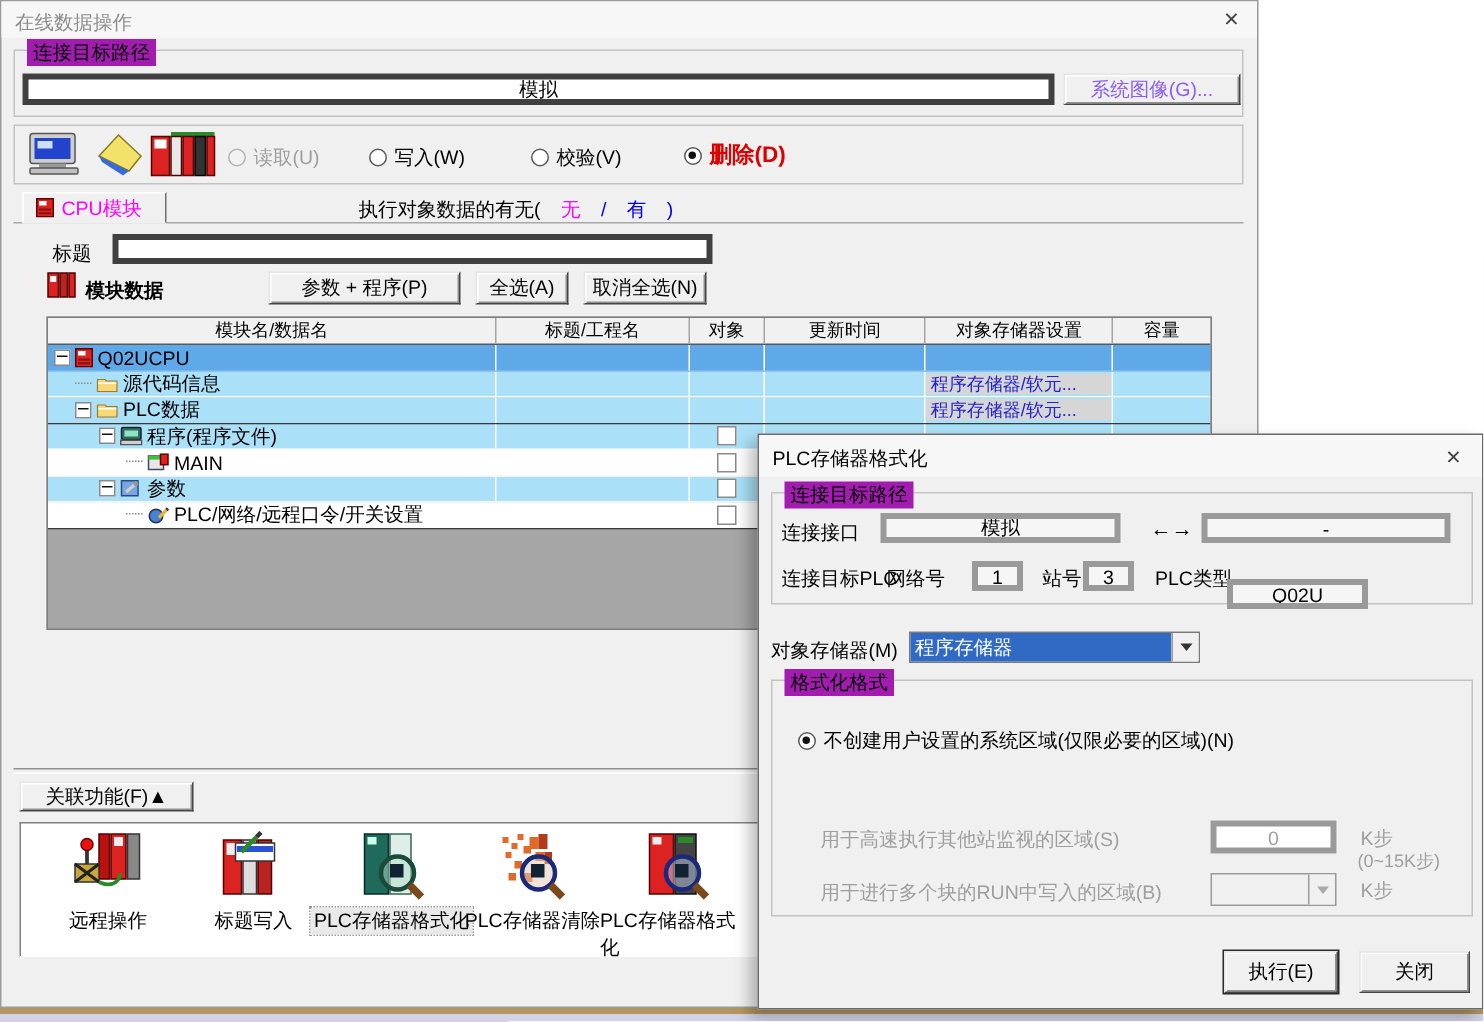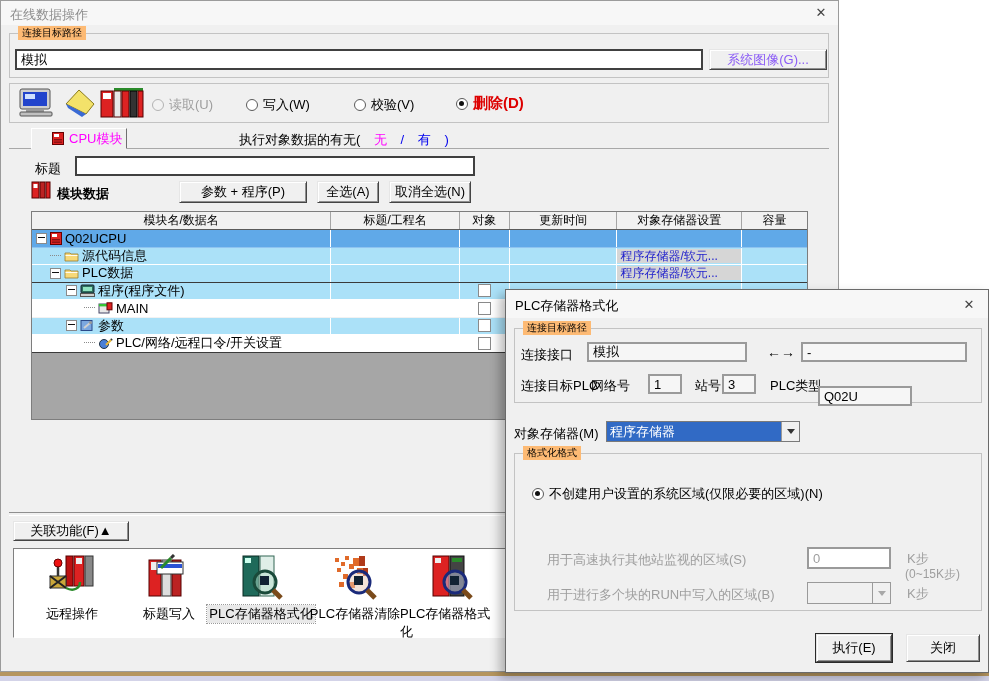--- a/index.html
+++ b/index.html
@@ -3,36 +3,36 @@
 <meta charset="utf-8">
 <style>
   html,body{margin:0;padding:0;background:#fff;}
   .canvas{position:relative;width:989px;height:681px;overflow:hidden;background:#fff;
           font-family:"Liberation Sans","DejaVu Sans",sans-serif;font-size:12px;color:#000;}
   .dlg{position:absolute;background:#f0f0f0;border:1px solid #9b9b9b;box-sizing:border-box;}
   .titlebar{position:absolute;left:0;top:0;right:0;height:24px;background:#f7f7f7;}
   .titletext{position:absolute;left:9px;top:5px;font-size:13px;}
   .closex{position:absolute;top:4px;width:18px;height:16px;text-align:center;font-size:13px;color:#444;cursor:pointer;}
   .grp{position:absolute;border:1px solid #c3c3c3;box-sizing:border-box;}
-  .grp-label{position:absolute;top:-8px;left:8px;background:#fdba74;padding:0 4px;font-size:10px;}
-  .sunk{position:absolute;background:#fff;border:2px solid #404040;box-sizing:border-box;
-        font-family:inherit;font-size:13px;padding:0 4px;}
+  .grp-label{position:absolute;top:-8px;left:8px;background:#a21caf;padding:0 4px;font-size:13px;}
+  .sunk{position:absolute;background:#fff;border:4px solid #404040;box-sizing:border-box;
+        font-family:inherit;font-size:13px;padding:0 4px;text-align:center;}
   .btn3d{position:absolute;background:#f0f0f0;border:1px solid;border-color:#e6e6e6 #454545 #454545 #e6e6e6;
          box-shadow:inset 1px 1px 0 #ffffff, inset -1px -1px 0 #8f8f8f;
          font-size:13px;text-align:center;box-sizing:border-box;cursor:pointer;
          display:flex;align-items:center;justify-content:center;}
   .btn3d.dis{color:#8b5cf6;cursor:default;}
   .btn3d.default{box-shadow:inset 1px 1px 0 #ffffff, inset -1px -1px 0 #8f8f8f, 0 0 0 1px #2a2a2a;}
   .radio{width:12px;height:12px;border-radius:50%;background:#fff;border:1px solid #5a5a5a;
          display:inline-block;position:relative;flex:none;box-sizing:border-box;}
   .radio.sel::after{content:"";position:absolute;left:2px;top:2px;width:5px;height:5px;border-radius:50%;background:#111;}
   .radio.dis{border-color:#b3b3b3;background:#f2f2f2;}
   .radiorow{position:absolute;display:flex;align-items:center;gap:5px;font-size:13px;}
   .tab{position:absolute;background:#f0f0f0;border:1px solid;border-color:#fff #6f6f6f #f0f0f0 #fff;
-       display:flex;align-items:center;gap:5px;padding-left:20px;box-sizing:border-box;z-index:2;cursor:pointer;margin-left:16px;}
+       display:flex;align-items:center;gap:5px;padding-left:8px;box-sizing:border-box;z-index:2;cursor:pointer;}
   .tabline{position:absolute;height:1px;background:#a8a8a8;}
   .table{position:absolute;border:1px solid #7d7d7d;background:#a6a6a6;box-sizing:border-box;overflow:hidden;}
   .trow{display:flex;height:16.5px;align-items:center;}
   .thead{display:flex;height:17px;background:#f1f1f1;border-bottom:1px solid #5a5a5a;}
   .th{display:flex;align-items:center;justify-content:center;border-right:1px solid #a5a5a5;box-sizing:border-box;font-size:12px;}
   .td{height:100%;display:flex;align-items:center;border-right:1px solid #ffffff;box-sizing:border-box;overflow:hidden;}
   .c0{width:300px;}.c1{width:129px;}.c2{width:50px;justify-content:center;}
   .c3{width:108px;}.c4{width:125px;}.c5{width:65px;border-right:none;}
   .rsel{background:#60a9e8;border-bottom:1px solid #8fc4f0;}
   .rlb{background:#abe1f8;border-bottom:1px solid #fff;}

